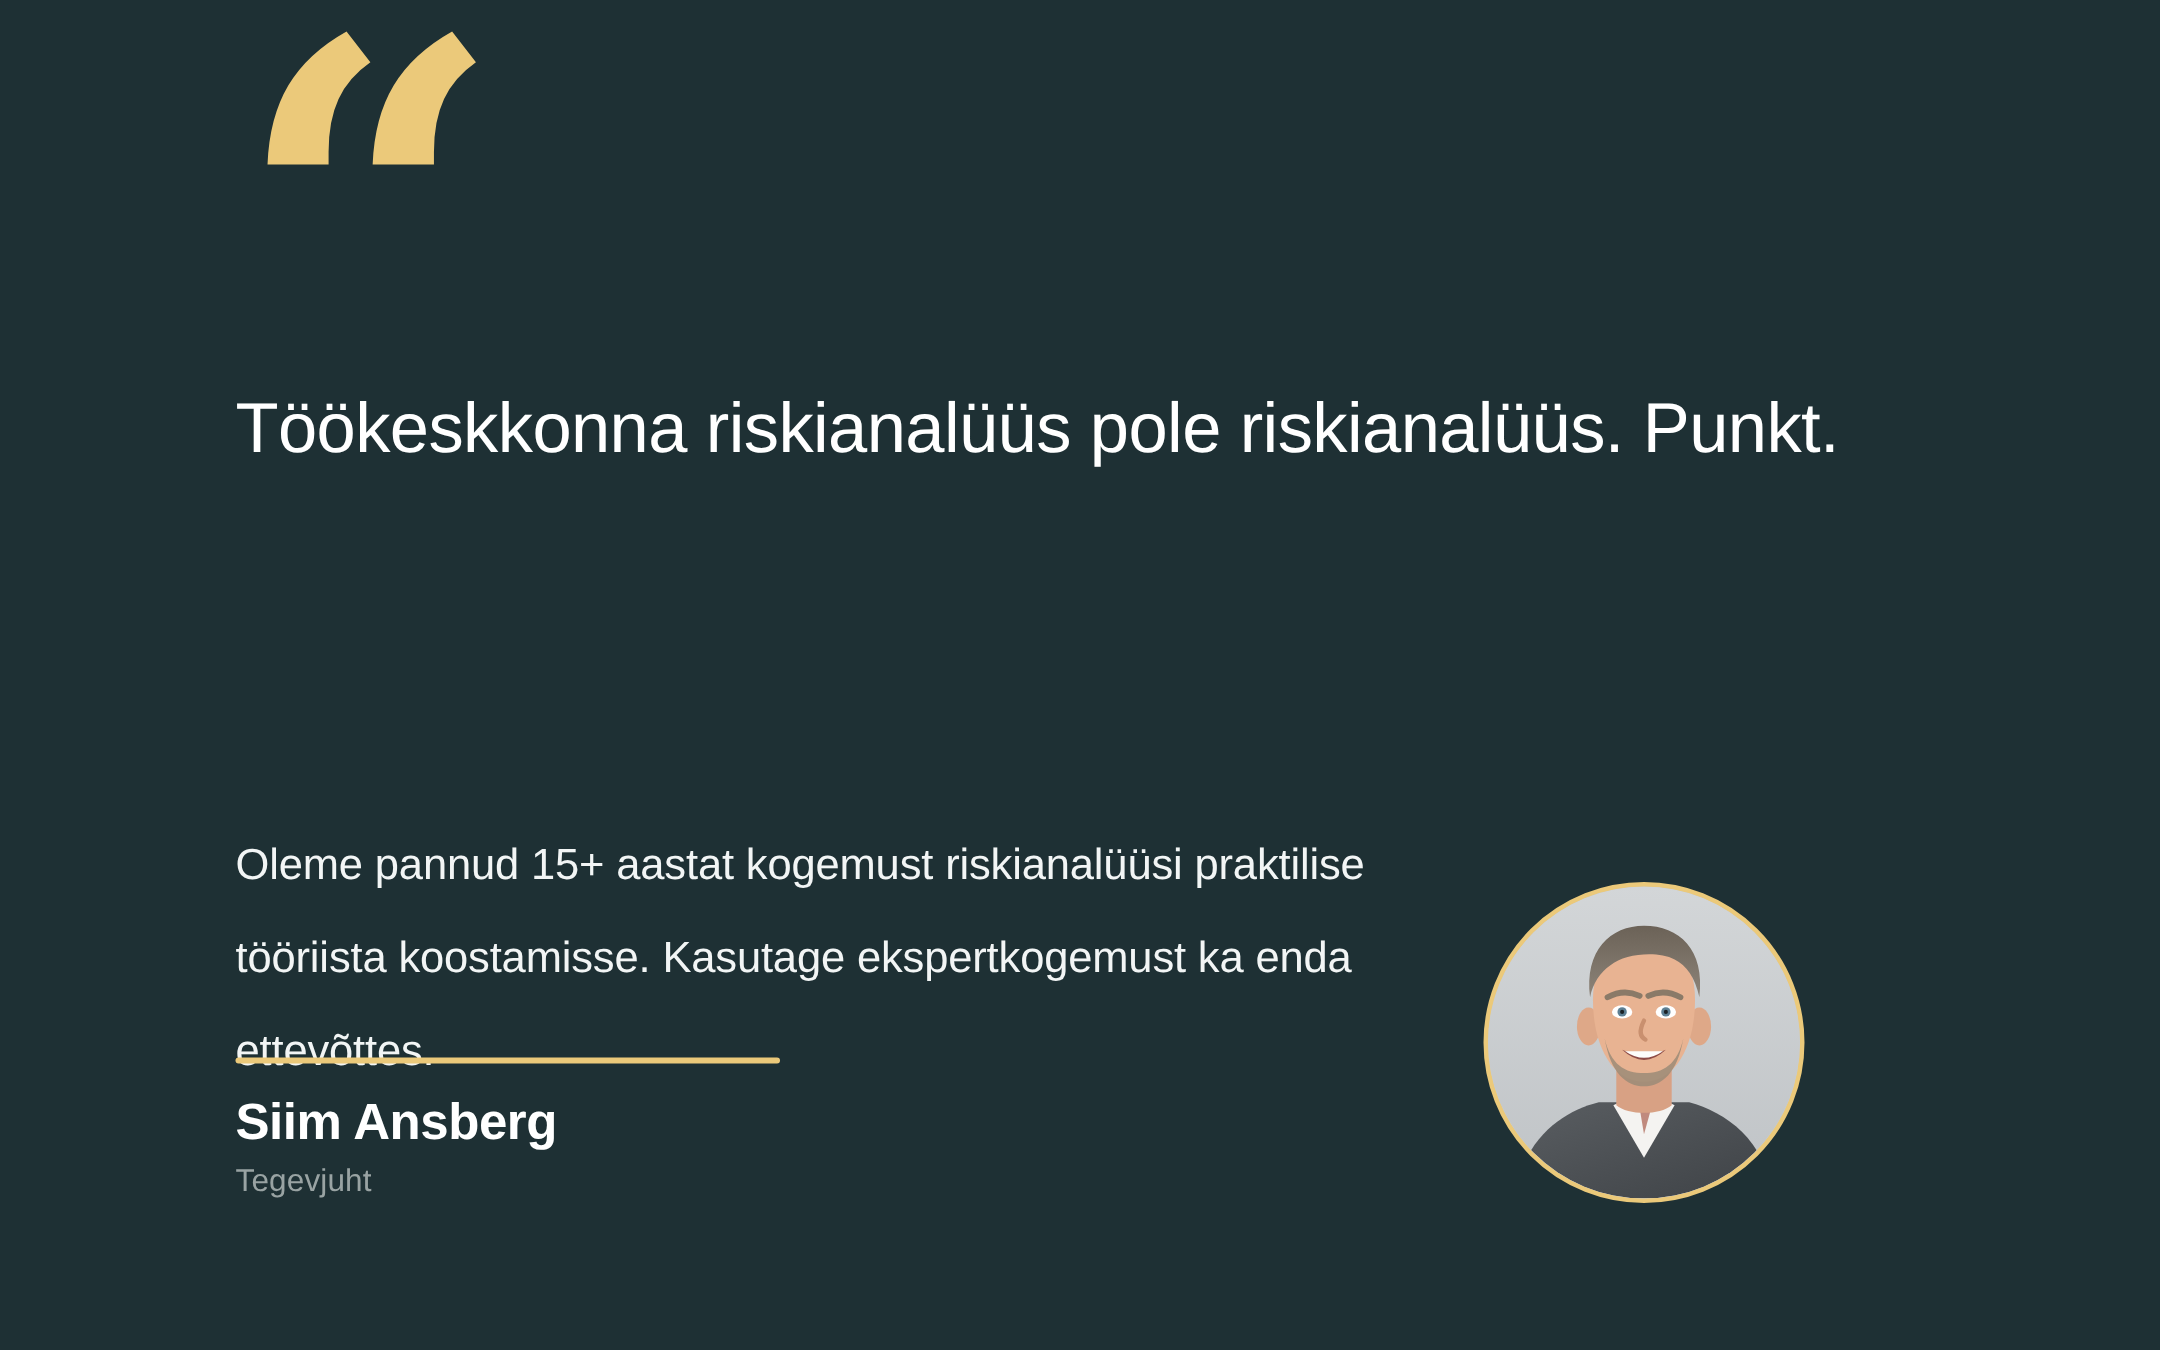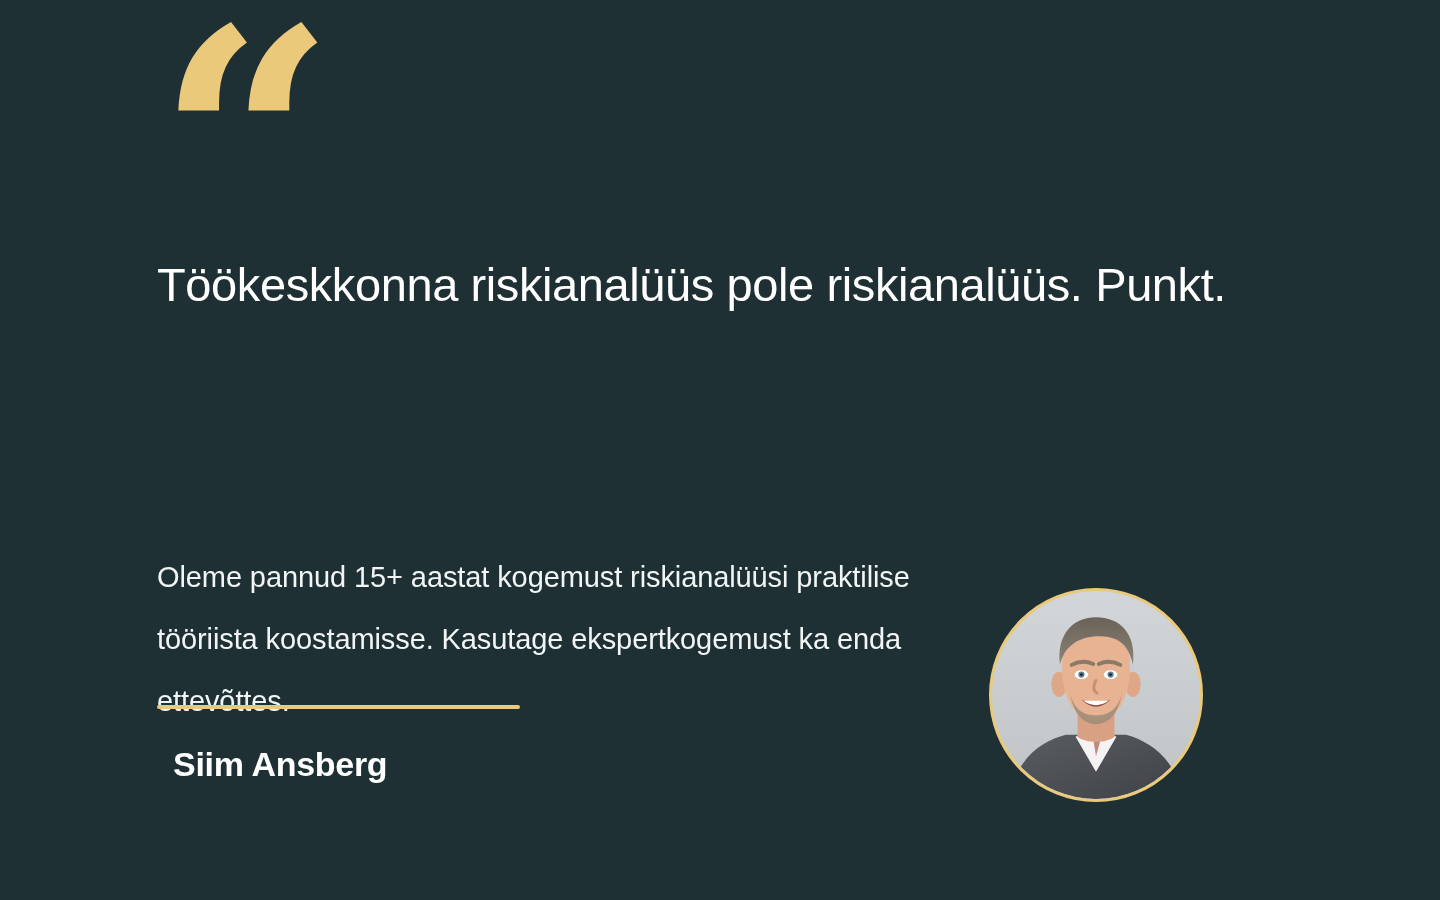--- a/index.html
+++ b/index.html
@@ -77,21 +77,21 @@
   }
 
   
   .attribution {
     position: absolute;
     left: 157px;
     top: 726px;
     width: 640px;
   }
   .author-name {
-    margin: 16px;
+    margin: 0;
     font-size: 34px;
     line-height: 44px;
     font-weight: 700;
     color: #ffffff;
     letter-spacing: -0.3px;
   }
   .author-role {
     margin: 4px 0 0 0;
     font-size: 21px;
     line-height: 28px;
@@ -127,20 +127,21 @@
   <div class="quote-mark">“</div>
 
   <h1 class="headline">Töökeskkonna riskianalüüs pole riskianalüüs. Punkt.</h1>
 
   <p class="body-copy">Oleme pannud 15+ aastat kogemust riskianalüüsi praktilise tööriista koostamisse. Kasutage ekspertkogemust ka enda ettevõttes.</p>
 
   <div class="divider"></div>
 
   <div class="attribution">
     <div class="author-name">Siim Ansberg</div>
+    <div class="author-role">Tegevjuht</div>
   </div>
 
   <div class="avatar">
     <svg viewBox="0 0 214 214">
       <defs>
         <clipPath id="avclip">
             <circle cx="107" cy="107" r="107"></circle>
           </clipPath>
         <linearGradient id="bgg" x1="0" y1="0" x2="0" y2="1">
           <stop offset="0%" stop-color="#d3d6d8"></stop>

